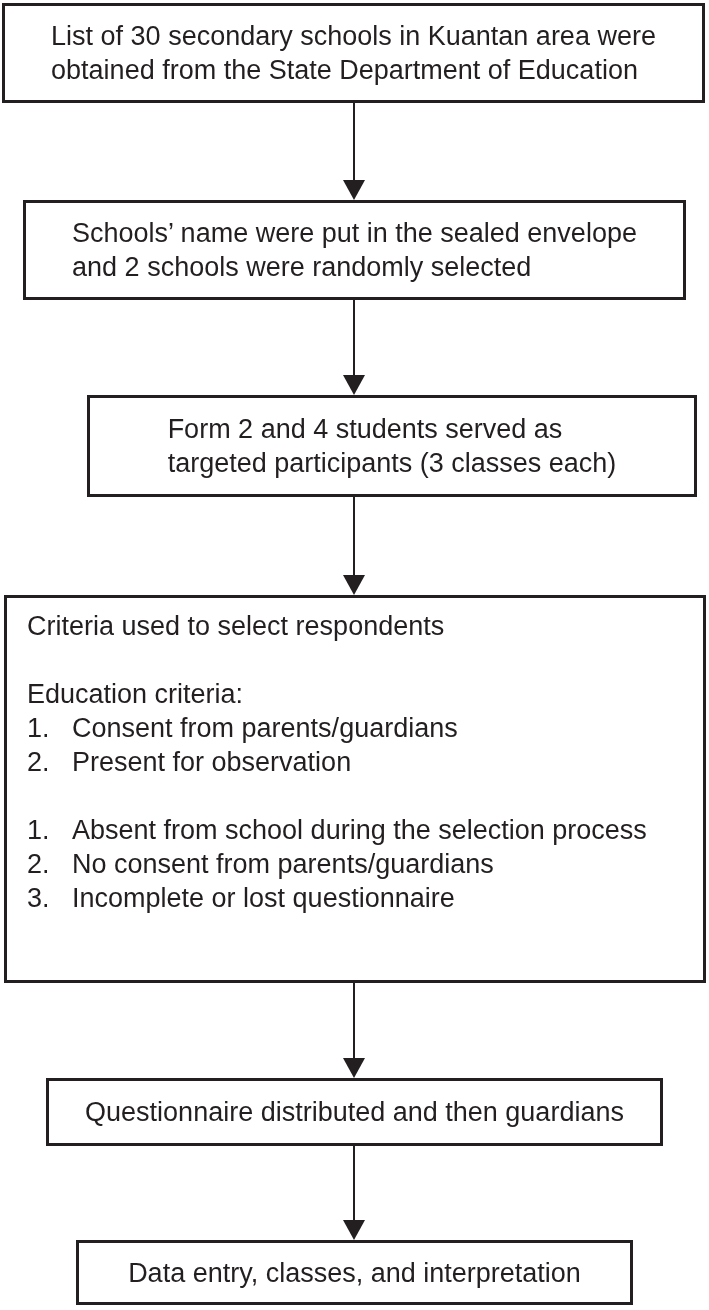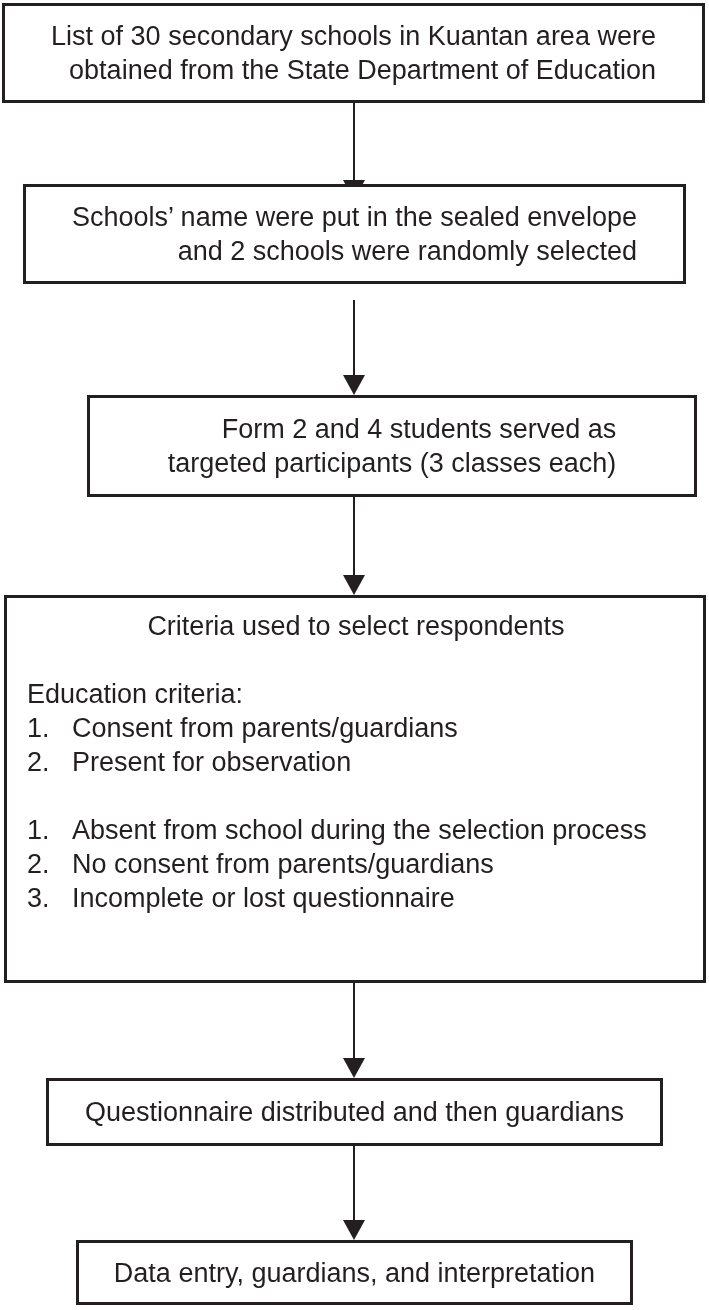--- a/index.html
+++ b/index.html
@@ -17,43 +17,43 @@
     overflow: hidden;
   }
   .fc-box {
     position: absolute;
     box-sizing: border-box;
     border: 3px solid var(--ink, #231f20);
     background: #ffffff;
     display: flex;
     align-items: center;
     justify-content: center;
-    text-align: right;
+    text-align: left;
   }
   .fc-box .box-text {
     font-size: 27px;
     line-height: 34px;
     white-space: pre-line;
   }
   
   .box-1 { left: 2px;  top: 3px;    width: 703px; height: 100px; }
-  .box-2 { left: 23px; top: 184px;  width: 663px; height: 100px; }
+  .box-2 { left: 23px; top: 200px;  width: 663px; height: 100px; }
   .box-3 { left: 87px; top: 395px;  width: 610px; height: 102px; }
   .box-4 {
     left: 4px; top: 595px; width: 702px; height: 388px;
     display: block;
     text-align: left;
     padding: 11px 18px 18px 20px;
   }
   .box-5 { left: 46px; top: 1078px; width: 617px; height: 68px; }
   .box-6 { left: 76px; top: 1240px; width: 557px; height: 65px; }
 
   
   .box-4 .criteria-title {
-    text-align: center;
+    text-align: left;
     font-size: 27px;
     line-height: 34px;
   }
   .box-4 .spacer { height: 34px; }
   .box-4 .criteria-heading {
     font-size: 27px;
     line-height: 34px;
   }
   .box-4 .criteria-item {
     display: flex;
@@ -163,16 +163,16 @@
   <div class="fc-box box-5">
     <div class="box-text">Questionnaire distributed and then guardians</div>
   </div>
 
   <div class="fc-arrow arrow-5">
     <div class="stem"></div>
     <div class="head"></div>
   </div>
 
   <div class="fc-box box-6">
-    <div class="box-text">Data entry, guardians, and interpretation</div>
+    <div class="box-text">Data entry, classes, and interpretation</div>
   </div>
 
 </div>
 
 </body></html>

